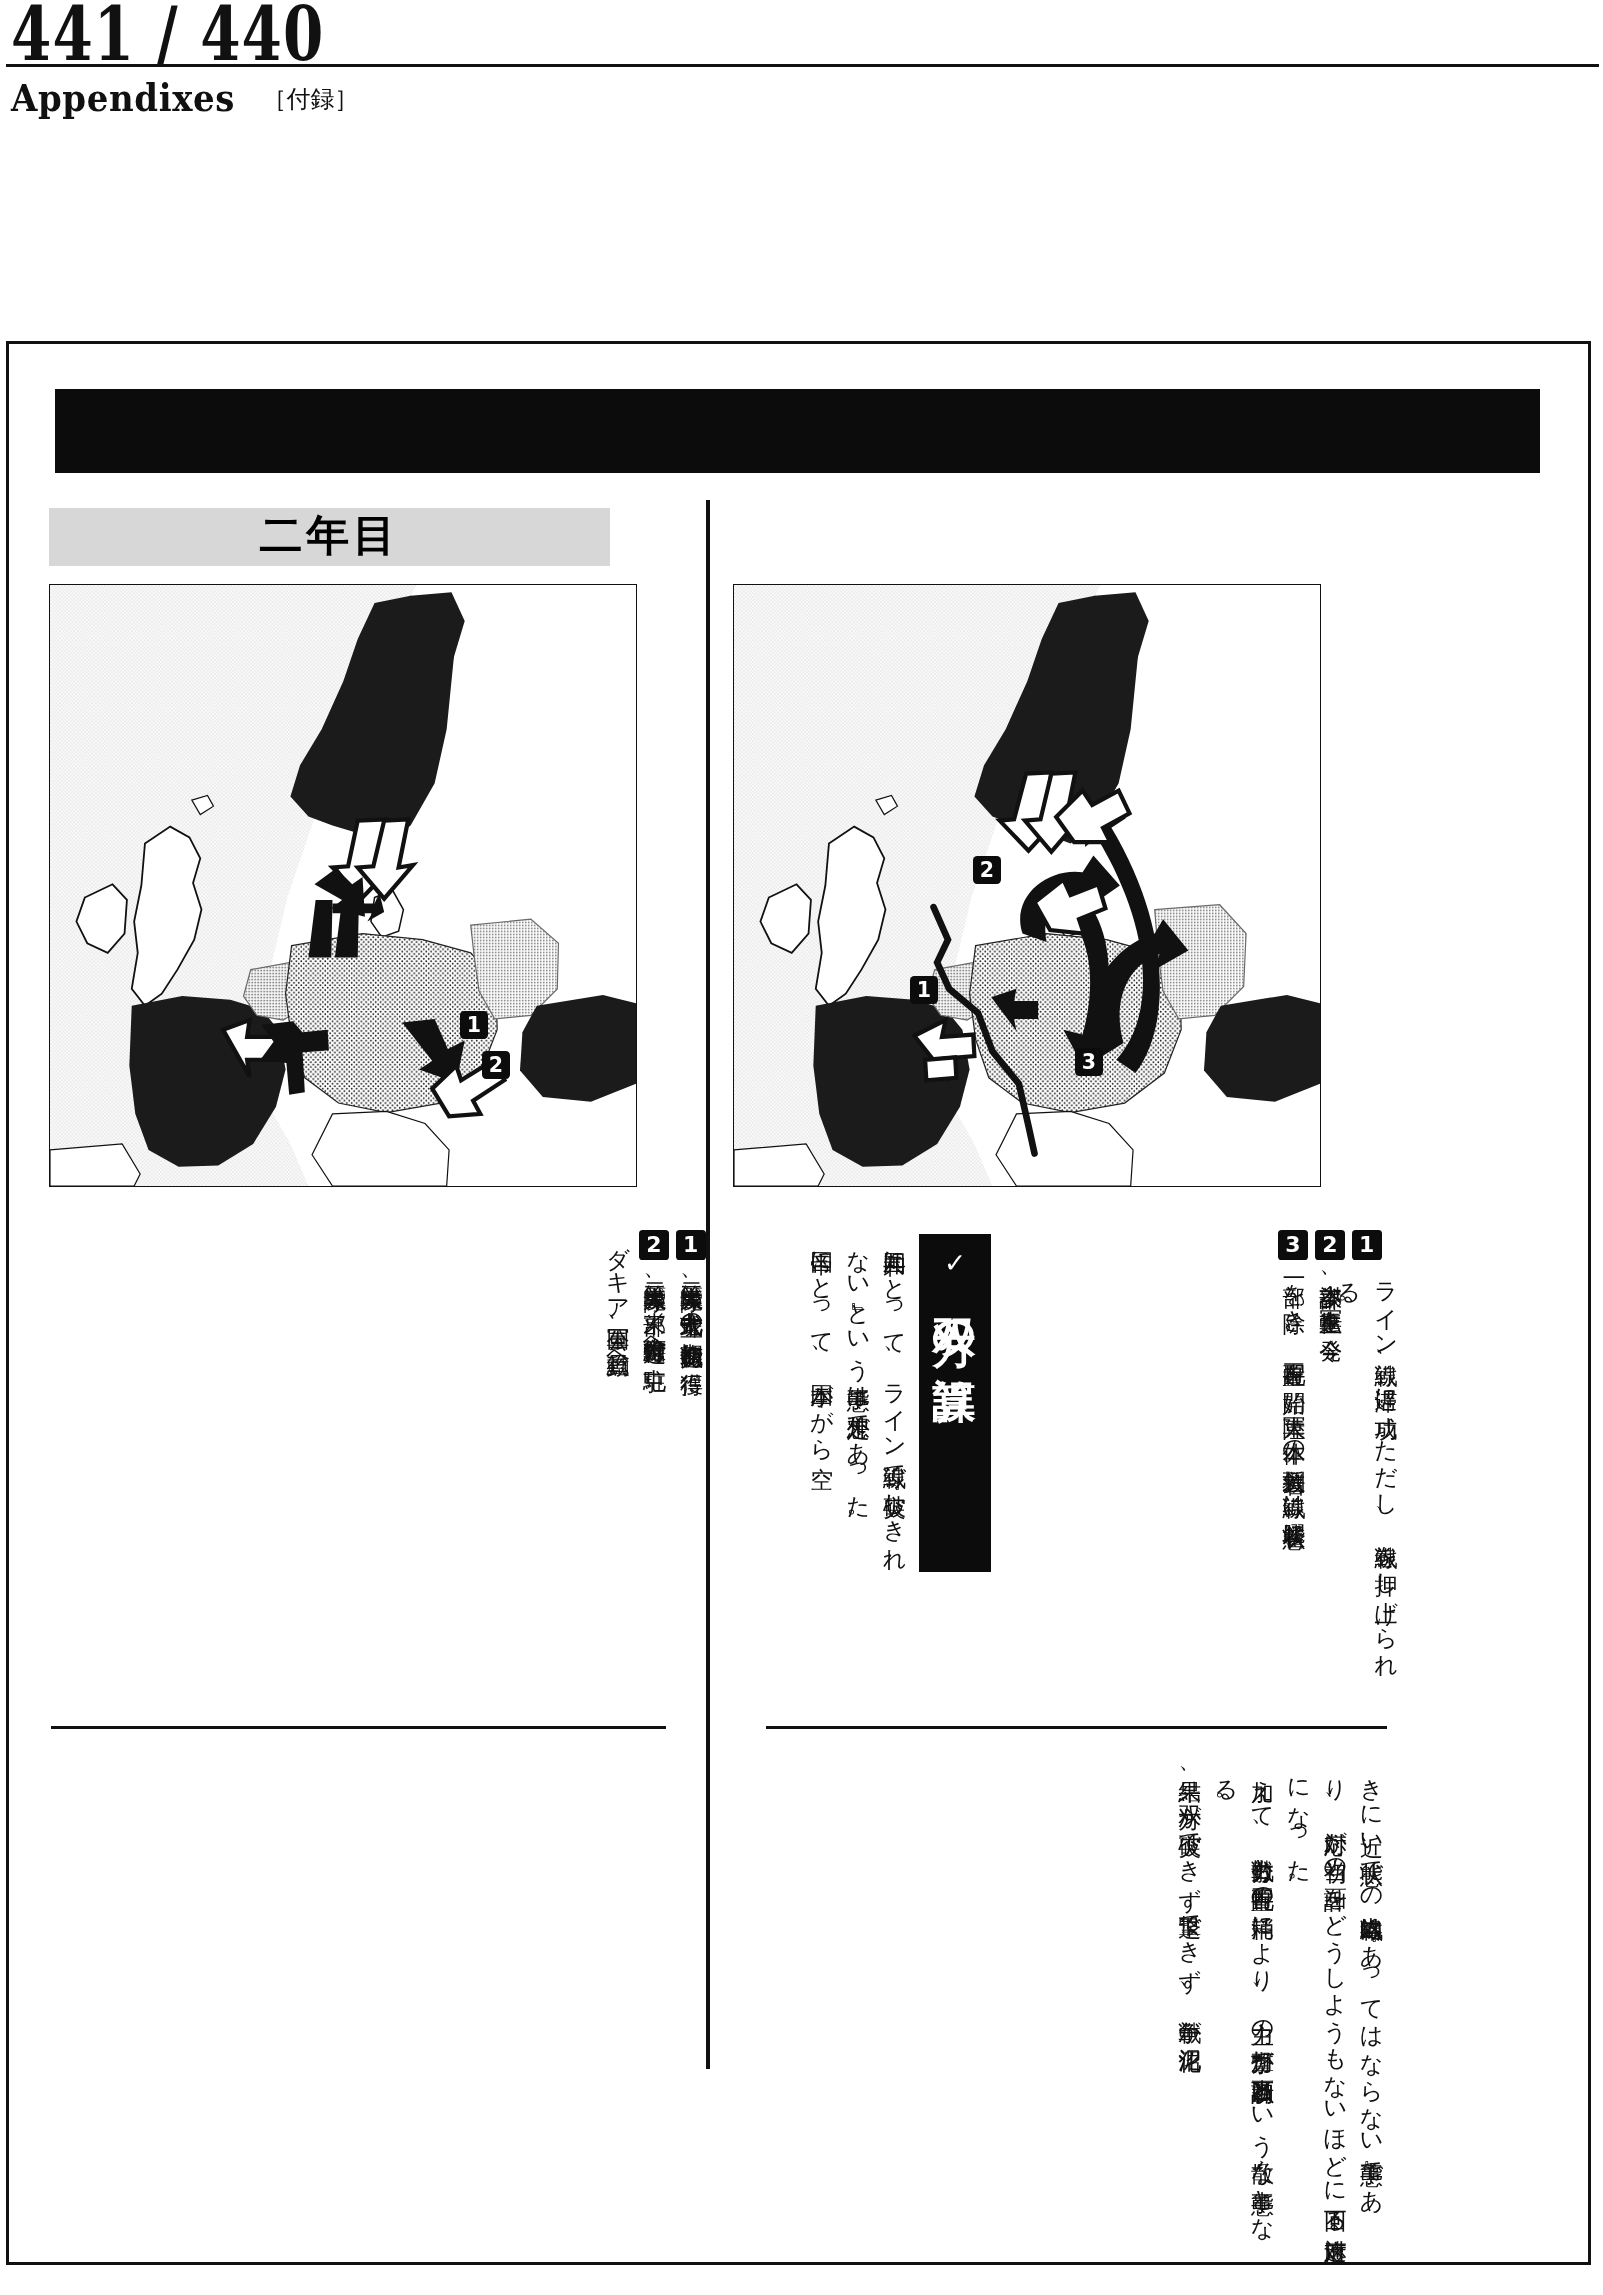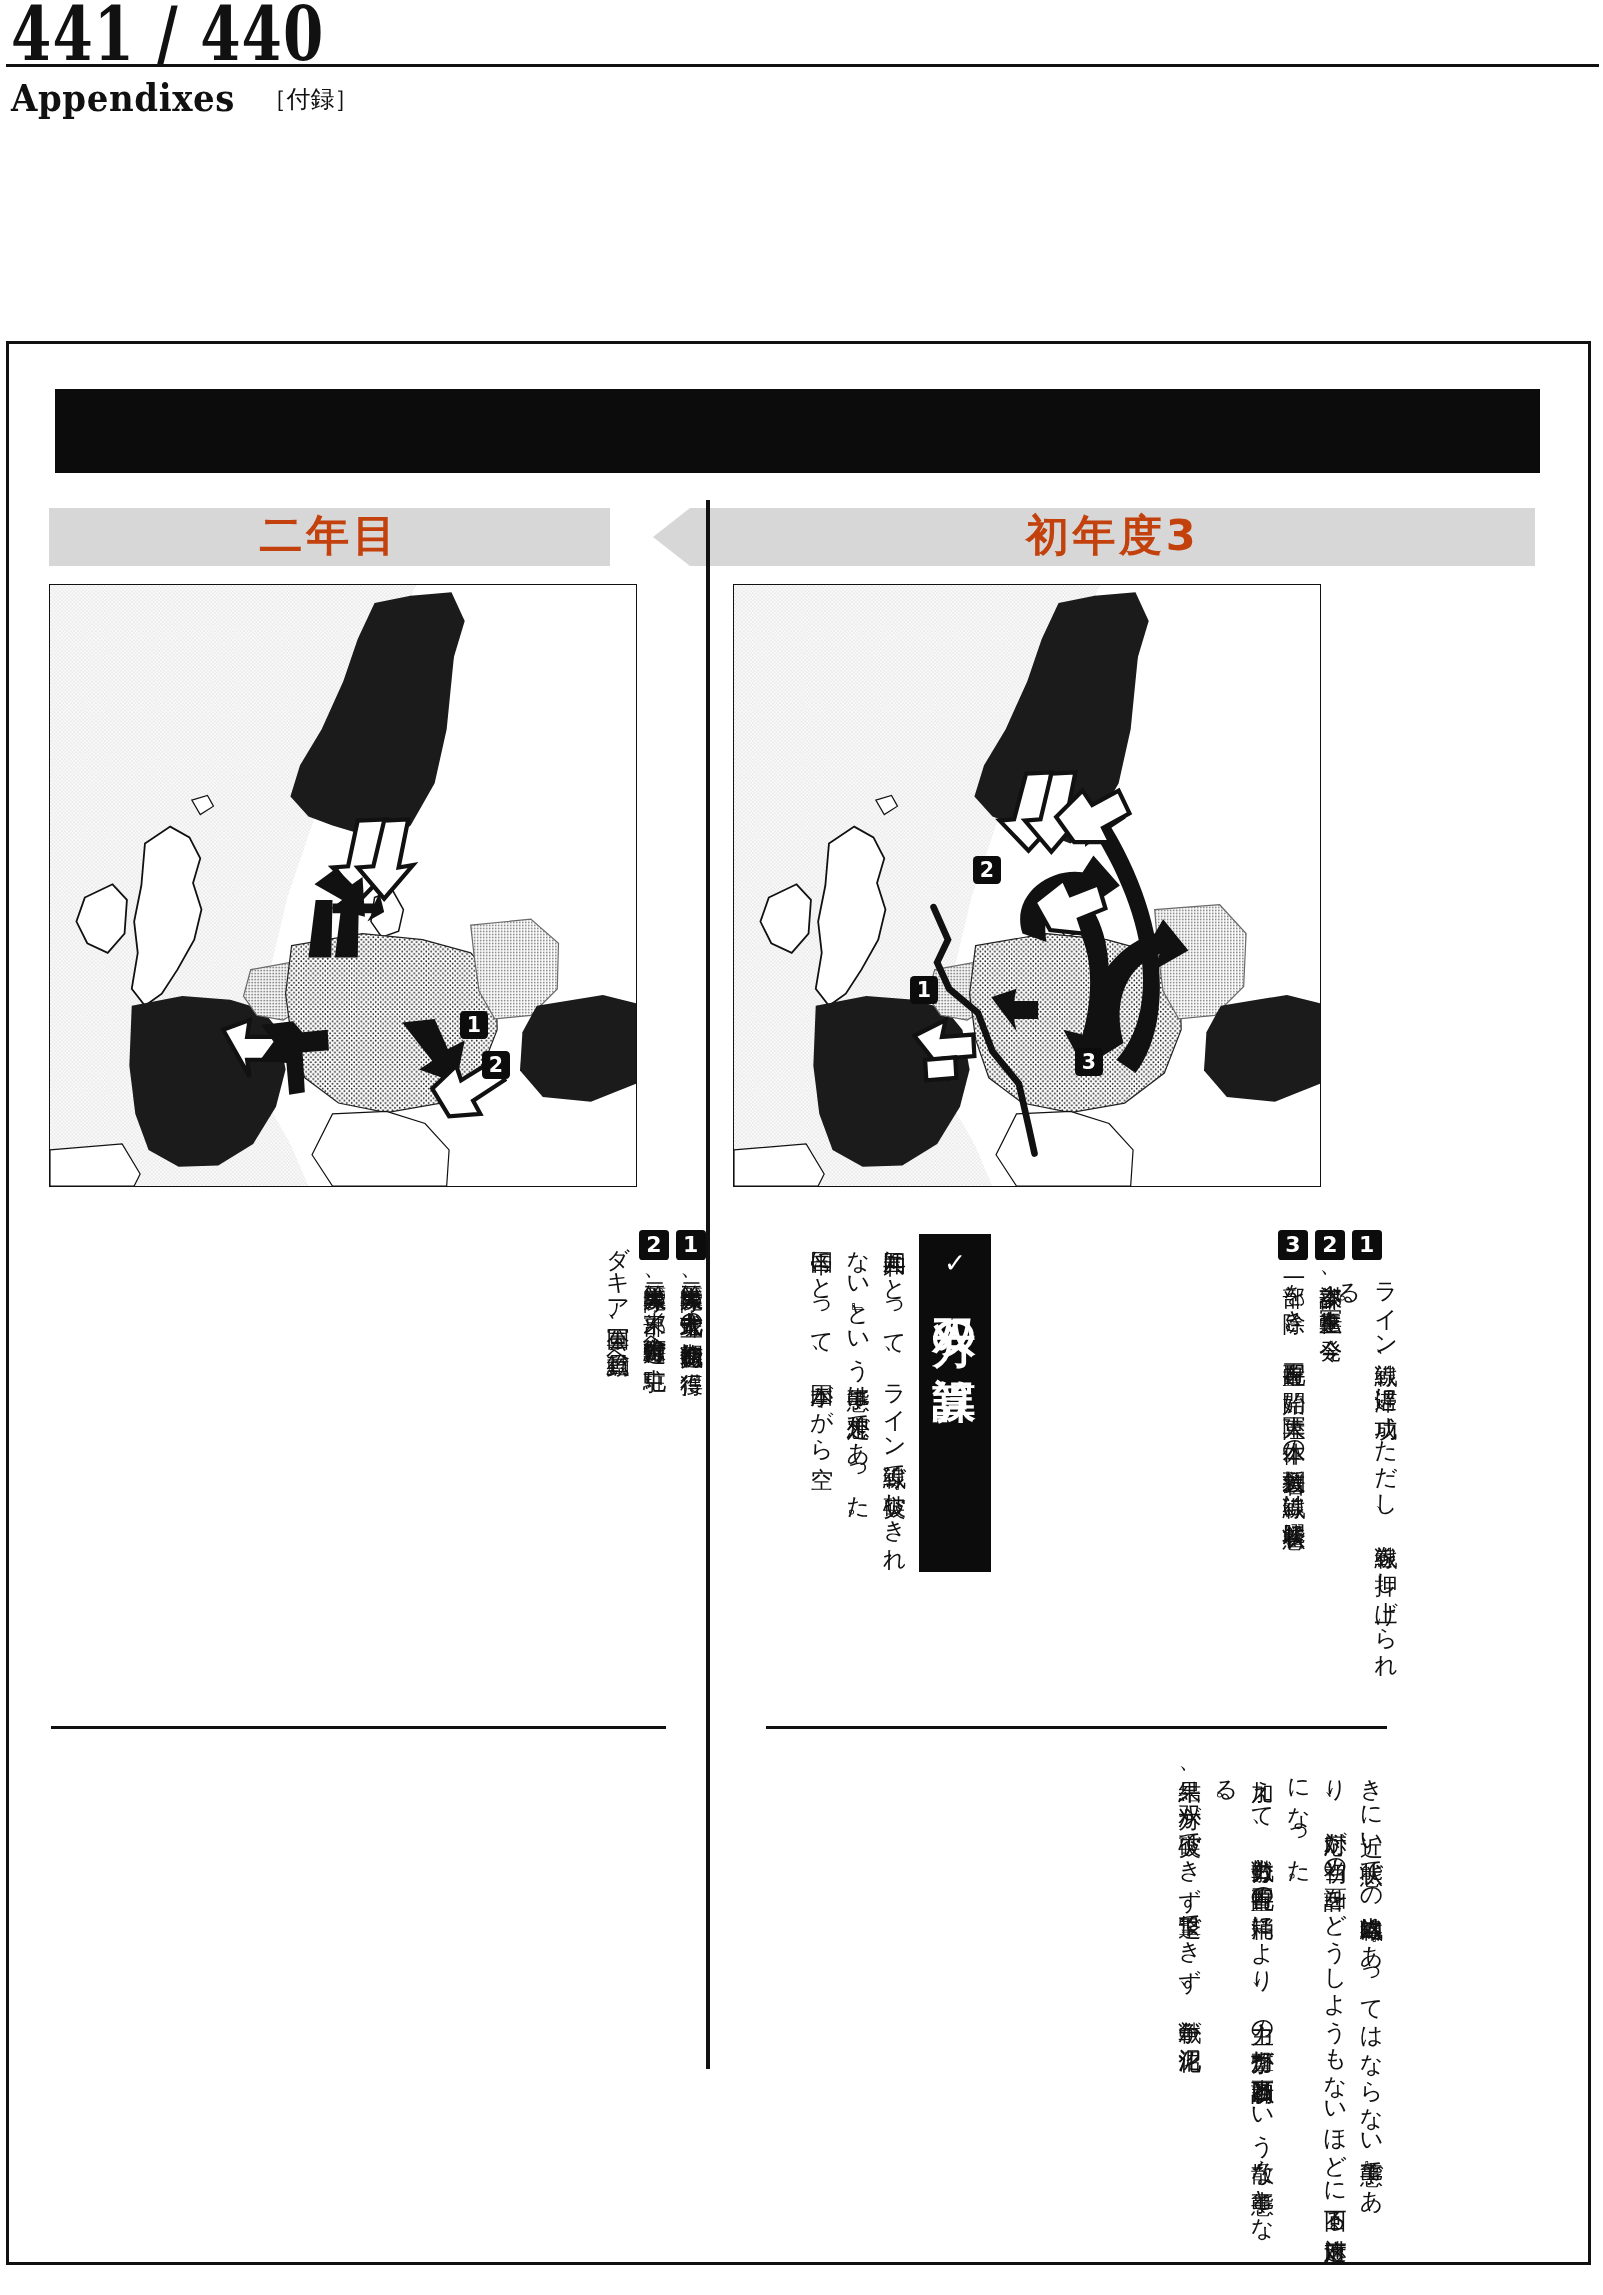--- a/index.html
+++ b/index.html
@@ -55,21 +55,21 @@
   #hdr-left{left:40px;width:561px;}
   #hdr-right{left:681px;width:845px;}
   #hdr-right::before{
     content:"";position:absolute;left:-37px;top:0;width:0;height:0;
     border-top:29px solid transparent;border-bottom:29px solid transparent;
     border-right:37px solid #d7d7d7;
   }
   .hdr-label{
     position:absolute;top:50%;transform:translateY(-52%);
     font-family:"DejaVu Sans","Liberation Sans",sans-serif;
-    font-weight:700;font-size:43px;letter-spacing:3.6px;color:#c2410c;
+    font-weight:700;font-size:43px;letter-spacing:3.6px;color:#000000;
     white-space:nowrap;
   }
   #hdr-left .hdr-label{left:50%;transform:translate(-50%,-52%);}
   #hdr-right .hdr-label{left:50%;transform:translate(-50%,-52%);}
 
   
   #col-divider{position:absolute;left:697px;top:156px;width:4.2px;height:1569px;background:#111;}
 
   
   .map-frame{
@@ -156,23 +156,20 @@
 <div id="panel">
   <div id="panel-inner">
 
     <div id="title-band">
       <div id="title-band-text"></div>
     </div>
 
     <div class="hdr" id="hdr-left">
       <span class="hdr-label">二年目</span>
     </div>
-    <div class="hdr" id="hdr-right">
-      <span class="hdr-label">初年度3</span>
-    </div>
 
     <div id="col-divider"></div>
 
     <div class="map-frame" id="map-left">
       <svg viewBox="0 0 975 1000" preserveAspectRatio="none">
         <defs>
           <pattern id="dotA" width="8" height="8" patternUnits="userSpaceOnUse">
             <rect width="8" height="8" fill="#ffffff"></rect>
             <circle cx="2" cy="2" r="1.5" fill="#1b1b1b"></circle>
             <circle cx="6" cy="6" r="1.5" fill="#1b1b1b"></circle>

